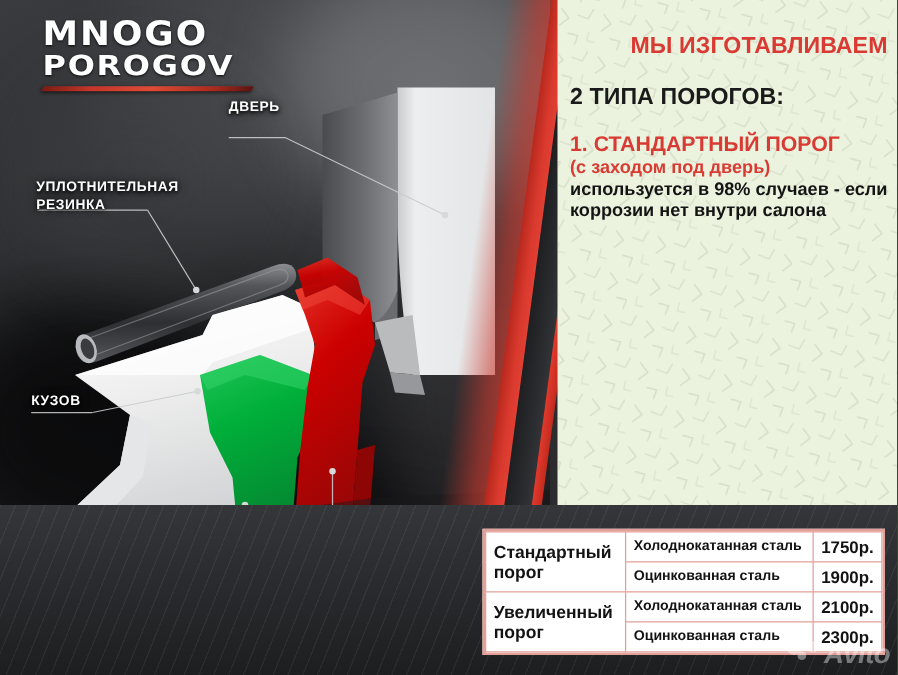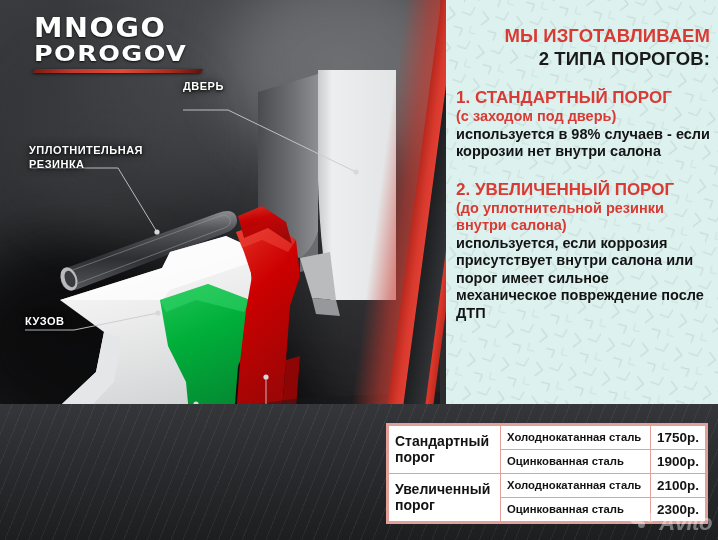--- a/index.html
+++ b/index.html
@@ -81,33 +81,33 @@
   }
   .diag-red2{
     left:442px; width:8px;
     background:linear-gradient(90deg,#e03a2c 0%,#c22a1e 100%);
     transform:skewX(-7.6deg);
   }
 
   
   .info-panel{
     position:absolute; right:0; top:0; width:272px; height:540px;
-    background:#5eead4; overflow:hidden;
+    background:#bef264; overflow:hidden;
   }
   .pattern{ position:absolute; inset:0; opacity:.85; }
   .info-inner{ position:relative; padding:26px 6px 0 10px; }
 
   .head1{
     color:#d93a33; font-weight:700; font-size:18.5px;
     letter-spacing:.004em; line-height:1.06; text-align:right; padding-right:2px;
   }
   .head2{
     color:#1a1a1a; font-weight:700; font-size:18.5px;
-    letter-spacing:.004em; line-height:1.06; text-align:right;
-    margin-top:3px; padding-right:2px;
+    letter-spacing:.004em; line-height:1.06; text-align:left;
+    margin-top:21px; padding-right:2px;
   }
 
   .block{ margin-top:20px; }
   .b-title{ color:#d93a33; font-weight:700; font-size:17px; line-height:1.14; }
   .b-sub  { color:#d93a33; font-weight:700; font-size:14.5px; line-height:1.18; }
   .b-body { color:#141414; font-weight:700; font-size:14.5px; line-height:1.2; margin-top:1px; }
 
   
   .table-bg{
     position:absolute; left:0; bottom:0; width:718px; height:136px;
@@ -282,25 +282,20 @@
     <div class="info-inner">
       <div class="head1">МЫ ИЗГОТАВЛИВАЕМ</div>
       <div class="head2">2 ТИПА ПОРОГОВ:</div>
 
       <div class="block">
         <div class="b-title">1. СТАНДАРТНЫЙ ПОРОГ</div>
         <div class="b-sub">(с заходом под дверь)</div>
         <div class="b-body">используется в 98% случаев - если коррозии нет внутри салона</div>
       </div>
 
-      <div class="block">
-        <div class="b-title">2. УВЕЛИЧЕННЫЙ ПОРОГ</div>
-        <div class="b-sub">(до уплотнительной резинки внутри салона)</div>
-        <div class="b-body">используется, если коррозия присутствует внутри салона или порог имеет сильное механическое повреждение после ДТП</div>
-      </div>
     </div>
   </div>
 
   <div class="table-bg"></div>
 
   <div class="table-wrap">
     <table class="price">
       <tbody>
           <tr>
         <td class="cat" rowspan="2">Стандартный порог</td>

